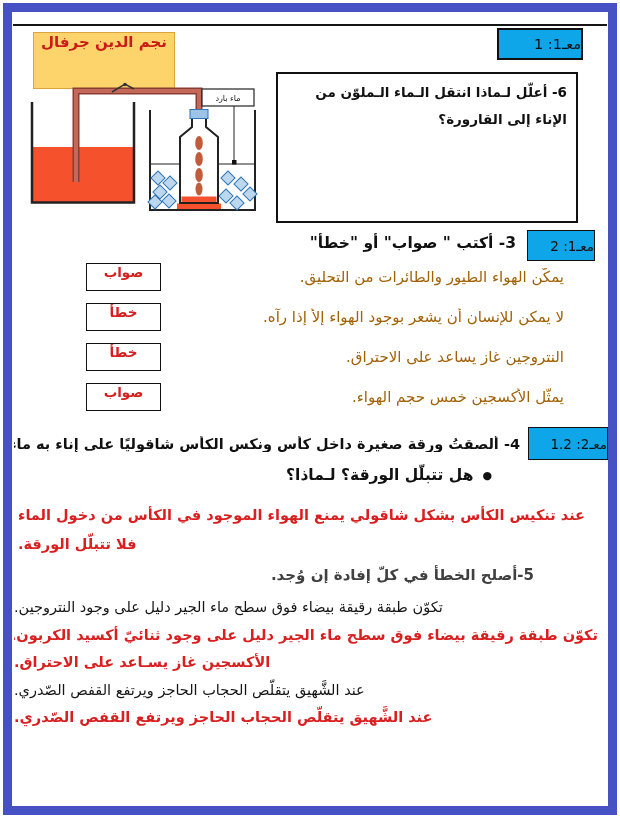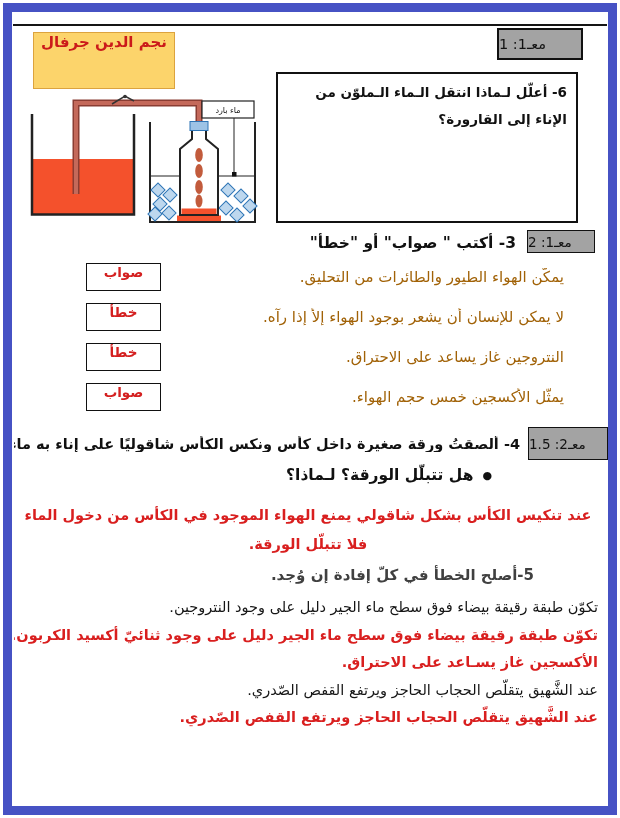--- a/index.html
+++ b/index.html
@@ -2,35 +2,35 @@
 <html lang="ar"><head>
 <meta charset="utf-8">
 <style>
   * { margin:0; padding:0; box-sizing:border-box; }
   html,body { background:#fff; }
   body { font-family:"DejaVu Sans","Liberation Sans",sans-serif; }
   .page { position:relative; width:620px; height:818px; background:#fff; overflow:hidden; direction:rtl; }
   .frame { position:absolute; inset:3px; border:9px solid #4652c4; pointer-events:none; }
   .topline { position:absolute; left:13px; right:13px; top:24px; border-top:2px solid #151515; }
 
-  .score-box { position:absolute; border:2px solid #111; background:#a3a3a3; color:#111;
-               display:flex; align-items:center; justify-content:flex-end; font-size:14.5px; }
+  .score-box { position:absolute; border:2px solid #111; background:#0ea5e9; color:#111;
+               display:flex; align-items:center; justify-content:flex-start; font-size:14.5px; }
   .score-q2 { top:28px; right:37px; width:86px; height:32px; }
-  .score-q3 { top:230px; right:25px; width:68px; height:23px; border-width:1.5px; font-size:13.5px; }
+  .score-q3 { top:230px; right:25px; width:68px; height:31px; border-width:1.5px; font-size:13.5px; }
 
   .name-badge { position:absolute; top:32px; left:33px; width:142px; height:57px;
                 background:#fcd46b; border:1.5px solid #dca33e; color:#cb1a1a;
                 font-weight:bold; font-size:15px; display:flex; align-items:flex-start; justify-content:center; }
 
   .q2-box { position:absolute; top:72px; right:42px; width:302px; height:151px;
             border:2px solid #111; padding:5px 9px; overflow:hidden; }
   .q2-q { color:#111; font-weight:bold; font-size:13.5px; line-height:27px; text-align:right; }
   .q2-a { color:#d91f1f; font-weight:bold; font-size:13.5px; line-height:27px; text-align:center; }
 
-  .diagram { position:absolute; top:92px; left:24px; width:252px; height:144px; }
+  .diagram { position:absolute; top:80px; left:24px; width:252px; height:144px; }
   .diagram svg { width:100%; height:100%; display:block; }
   .diagram text { font-family:"DejaVu Sans",sans-serif; }
 
   .q3-title { position:absolute; top:234px; right:104px; font-weight:bold; font-size:15.5px; color:#111; white-space:nowrap; }
 
   .tf-list { position:absolute; top:262px; left:20px; right:56px; }
   .tf-row { display:flex; direction:rtl; align-items:center; height:30px; margin-bottom:10px; }
   .tf-statement { flex:1; text-align:right; font-size:15px; color:#a16207; white-space:nowrap; overflow:hidden; }
   .answer-box { flex:none; width:75px; height:28px; border:1.5px solid #111; margin-left:66px;
                 color:#d42020; font-weight:bold; font-size:13.5px;
@@ -38,25 +38,25 @@
 
   .q4-line { position:absolute; top:427px; left:14px; right:12px; display:flex; direction:rtl; align-items:center; gap:8px; }
   .score-q4 { position:static; width:80px; height:33px; border-width:1.5px; font-size:13.5px; flex:none; }
   .q4-text { flex:1; text-align:right; font-weight:bold; font-size:14.5px; color:#111; white-space:nowrap; overflow:hidden; }
 
   .q4-bullet { position:absolute; top:466px; right:128px; display:flex; direction:rtl; align-items:center; gap:9px;
                font-weight:bold; font-size:15.5px; color:#111; }
   .bullet-dot { font-size:11px; line-height:1; }
 
   .q4-answer { position:absolute; top:501px; left:18px; right:22px; color:#d91f1f; font-weight:bold;
-               font-size:14.5px; line-height:29px; text-align:center; }
+               font-size:14.5px; line-height:29px; text-align:left; }
 
   .q5-title { position:absolute; top:566px; right:86px; font-weight:bold; font-size:15px; color:#404040; white-space:nowrap;margin-left:36px; }
 
-  .q5-list { position:absolute; top:594px; left:14px; right:22px; text-align:right; }
+  .q5-list { position:absolute; top:594px; left:14px; right:22px; text-align:left; }
   .q5-list p { font-size:14.5px; line-height:27.5px; white-space:nowrap; overflow:hidden; }
   .q5-statement { color:#151515; font-weight:normal; }
   .q5-correction { color:#d91f1f; font-weight:bold; }
 </style>
 </head>
 <body>
 
 <div class="page">
   <div class="frame"></div>
   <div class="topline"></div>
@@ -155,21 +155,21 @@
     <div class="tf-row">
       <span class="tf-statement">يمثّل الأكسجين خمس حجم الهواء.</span>
       <span class="answer-box">
         <span>صواب</span>
       </span>
     </div>
   </div>
 
   <div class="q4-line">
     <div class="score-box score-q4">
-      <span>معـ2: 1.5</span>
+      <span>معـ2: 1.2</span>
     </div>
     <div class="q4-text">4-  ألصقتُ ورقة صغيرة داخل كأس ونكس الكأس شاقوليًا على إناء به ماء.</div>
   </div>
 
   <div class="q4-bullet">
     <span class="bullet-dot">●</span>
     <span>هل تتبلّل الورقة؟ لـماذا؟</span>
   </div>
 
   <div class="q4-answer">عند تنكيس الكأس بشكل شاقولي يمنع الهواء الموجود في الكأس من دخول الماء فلا تتبلّل الورقة.</div>

